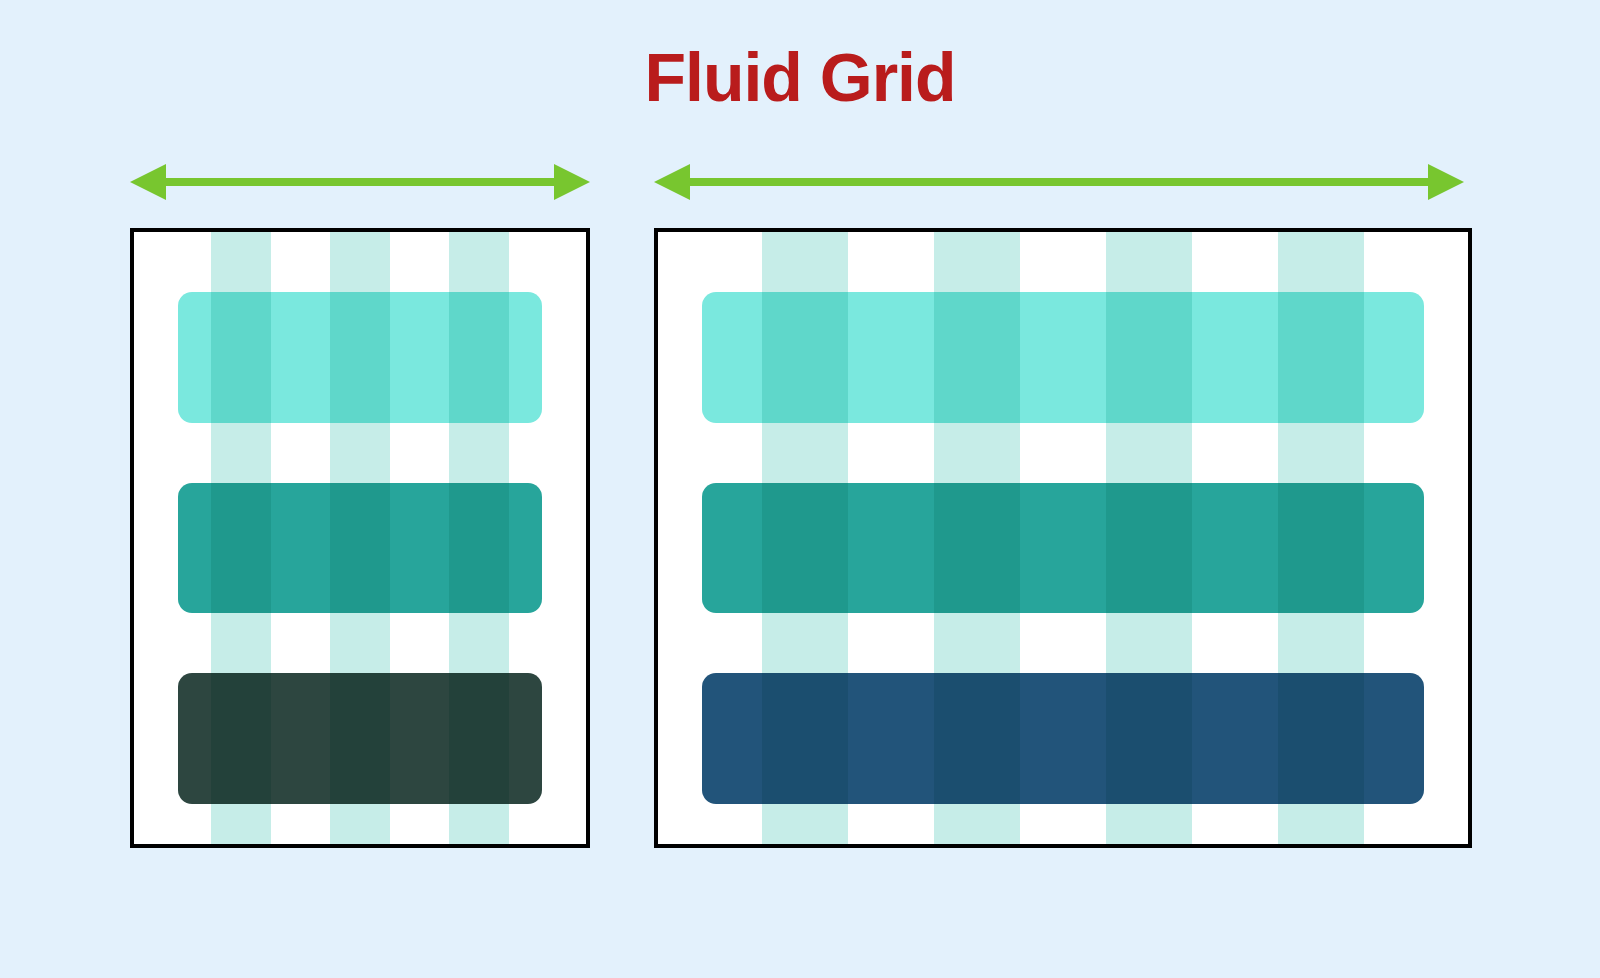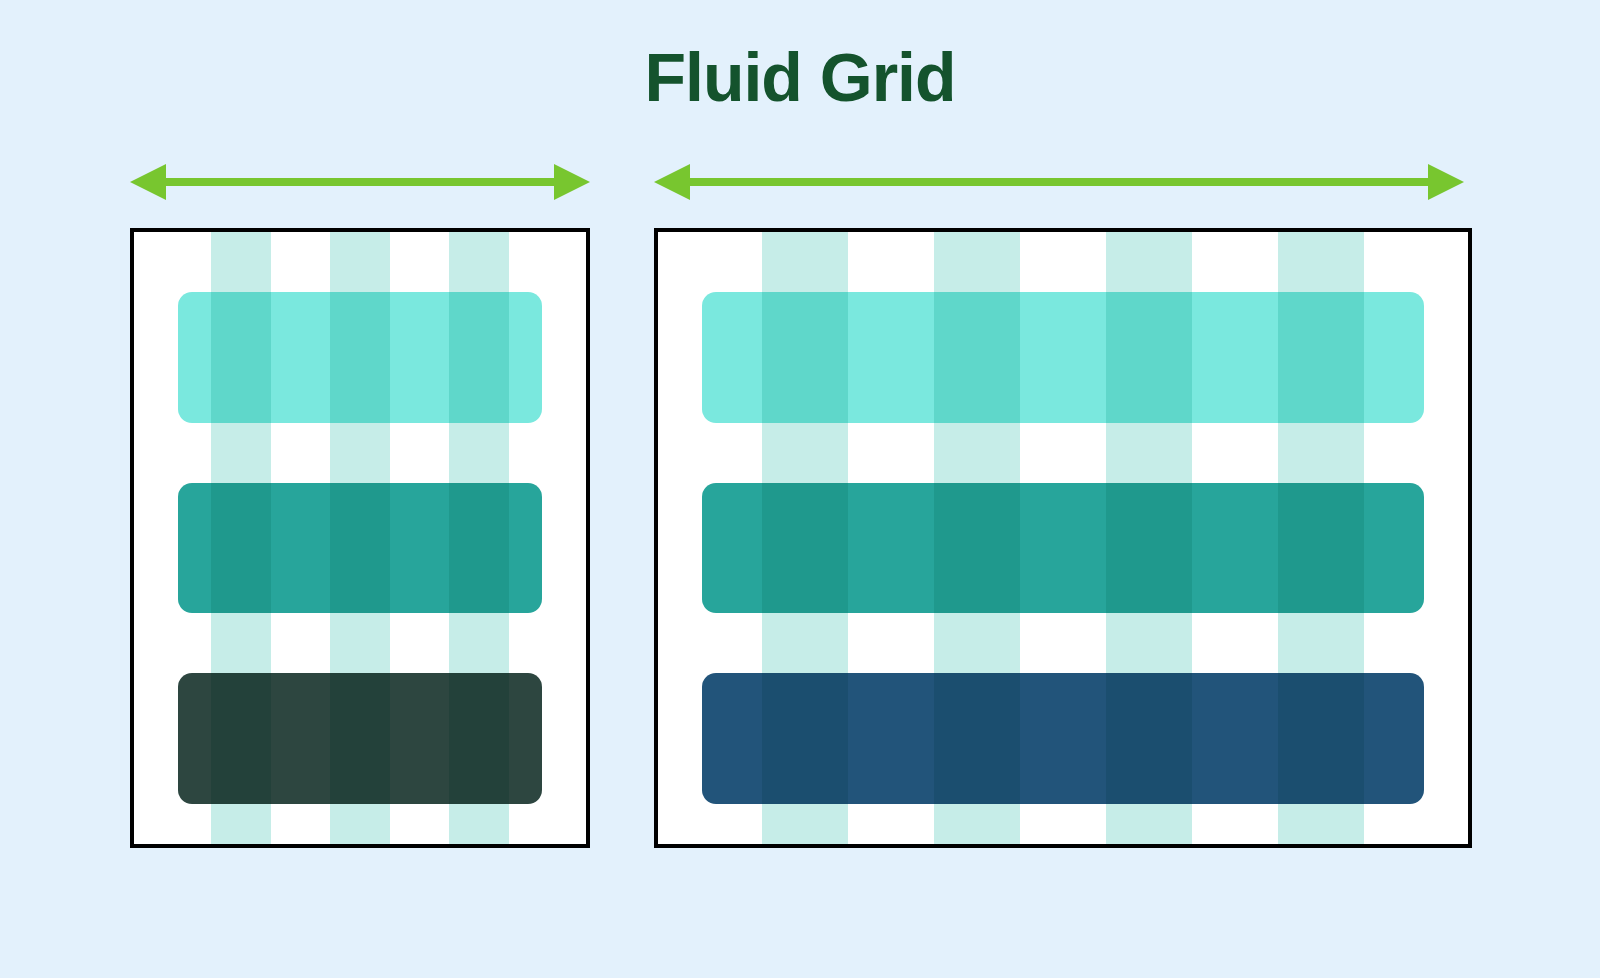--- a/index.html
+++ b/index.html
@@ -12,21 +12,21 @@
     overflow: hidden;
   }
   .title {
     position: absolute;
     top: 38px;
     left: 0;
     width: 1600px;
     text-align: center;
     font-size: 68px;
     font-weight: 700;
-    color: #14532d;
+    color: #b91c1c;
     letter-spacing: -1px;
   }
   .arrow {
     position: absolute;
   }
   .panel {
     position: absolute;
     background: #ffffff;
     border: 4px solid #000;
     box-sizing: border-box;

